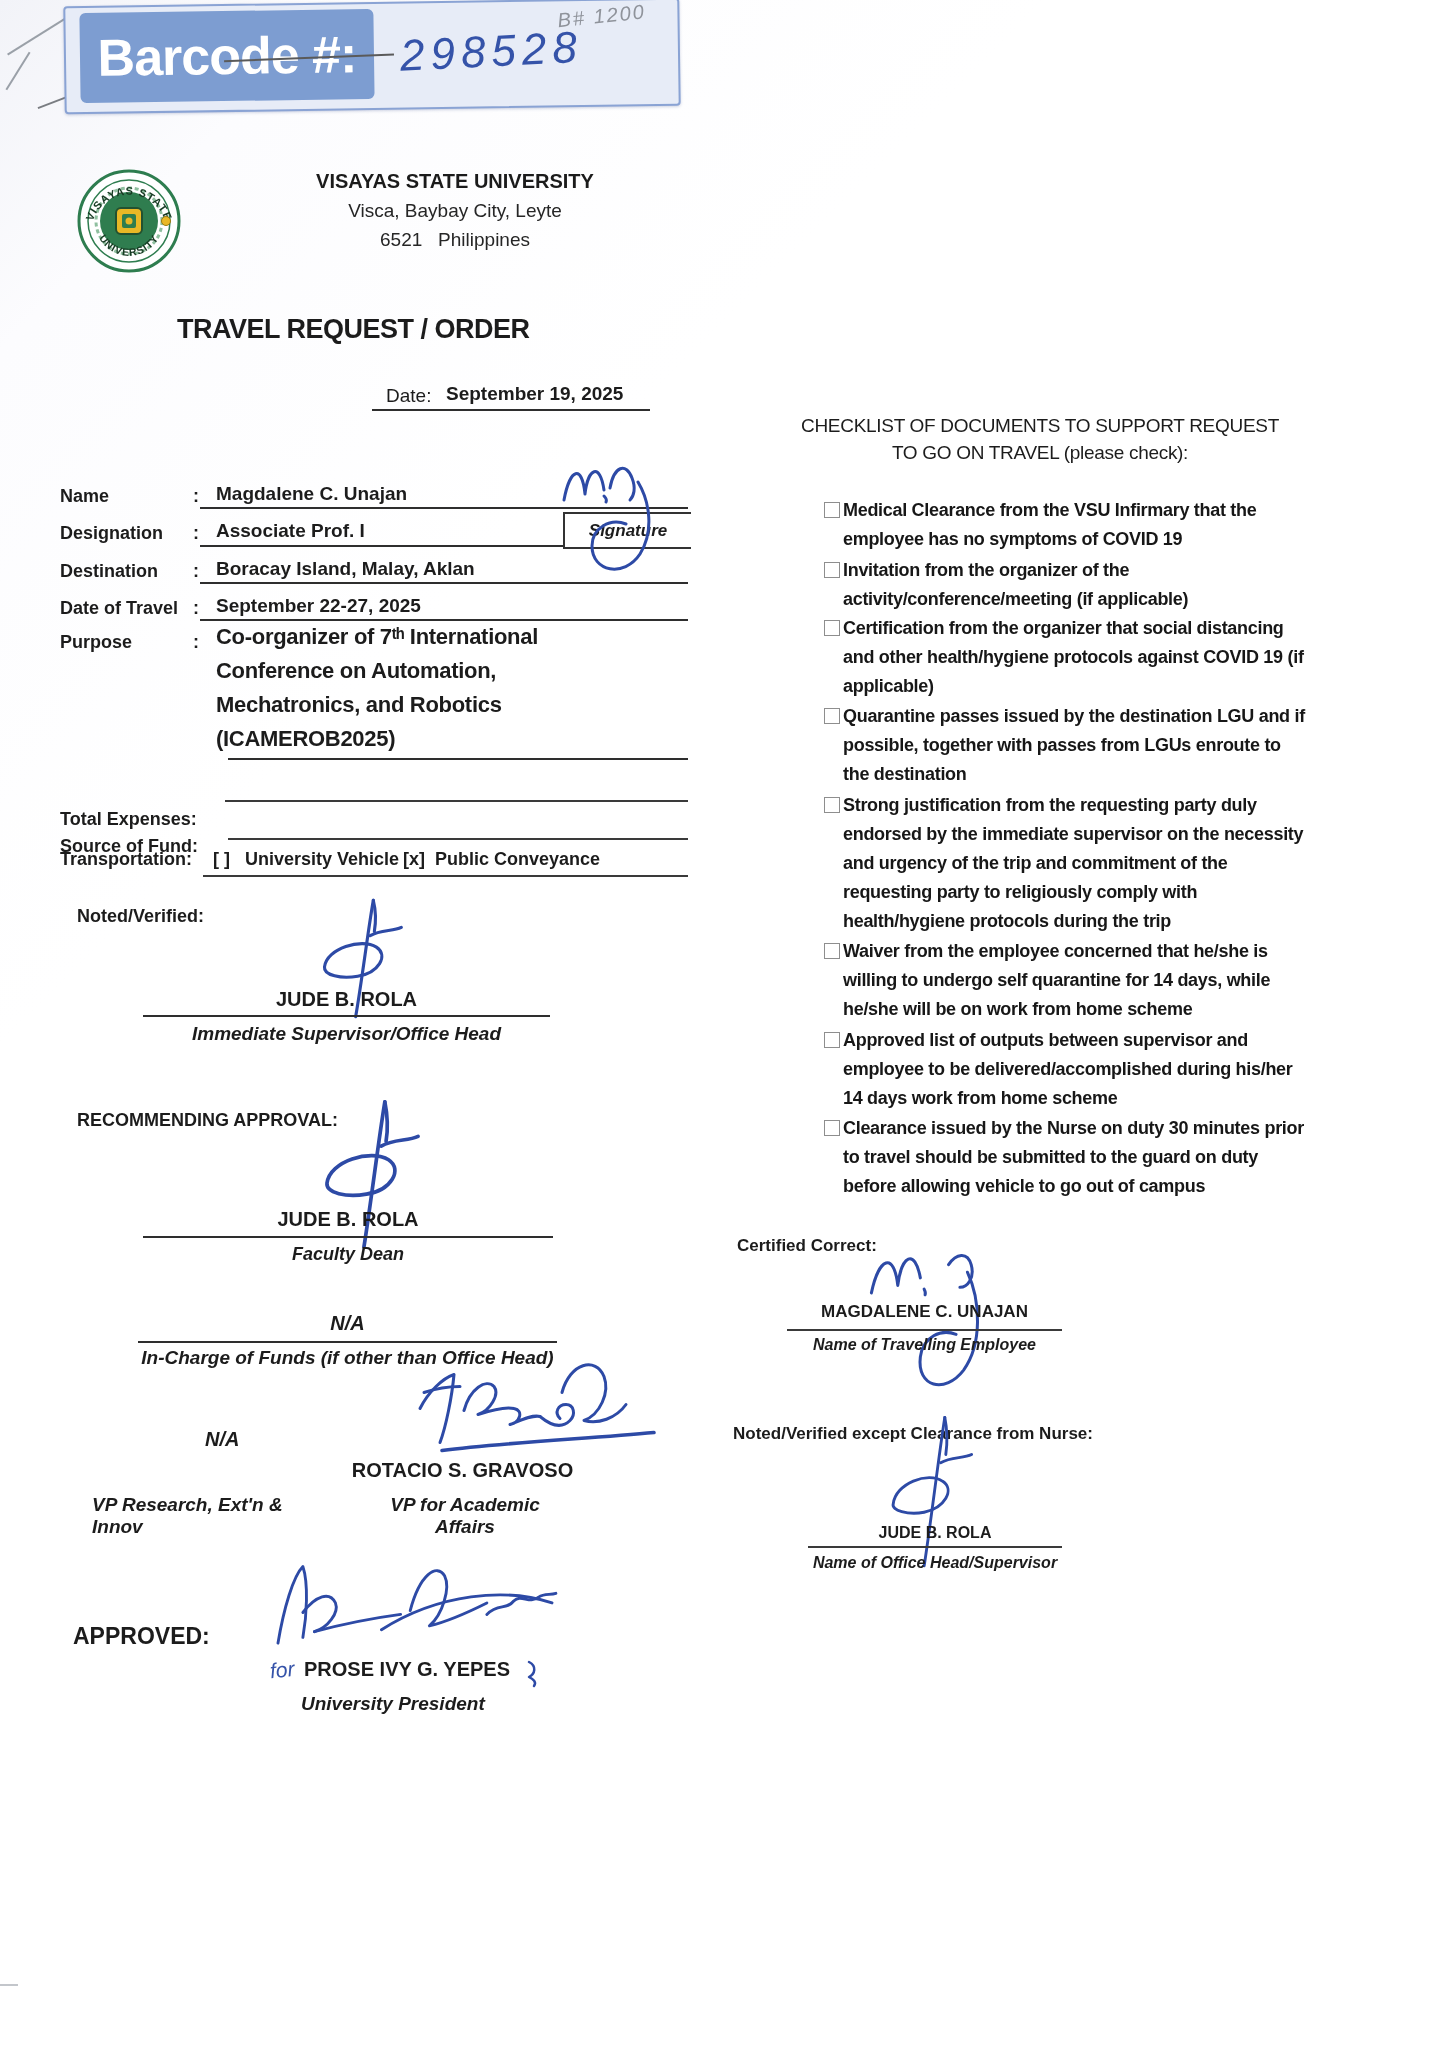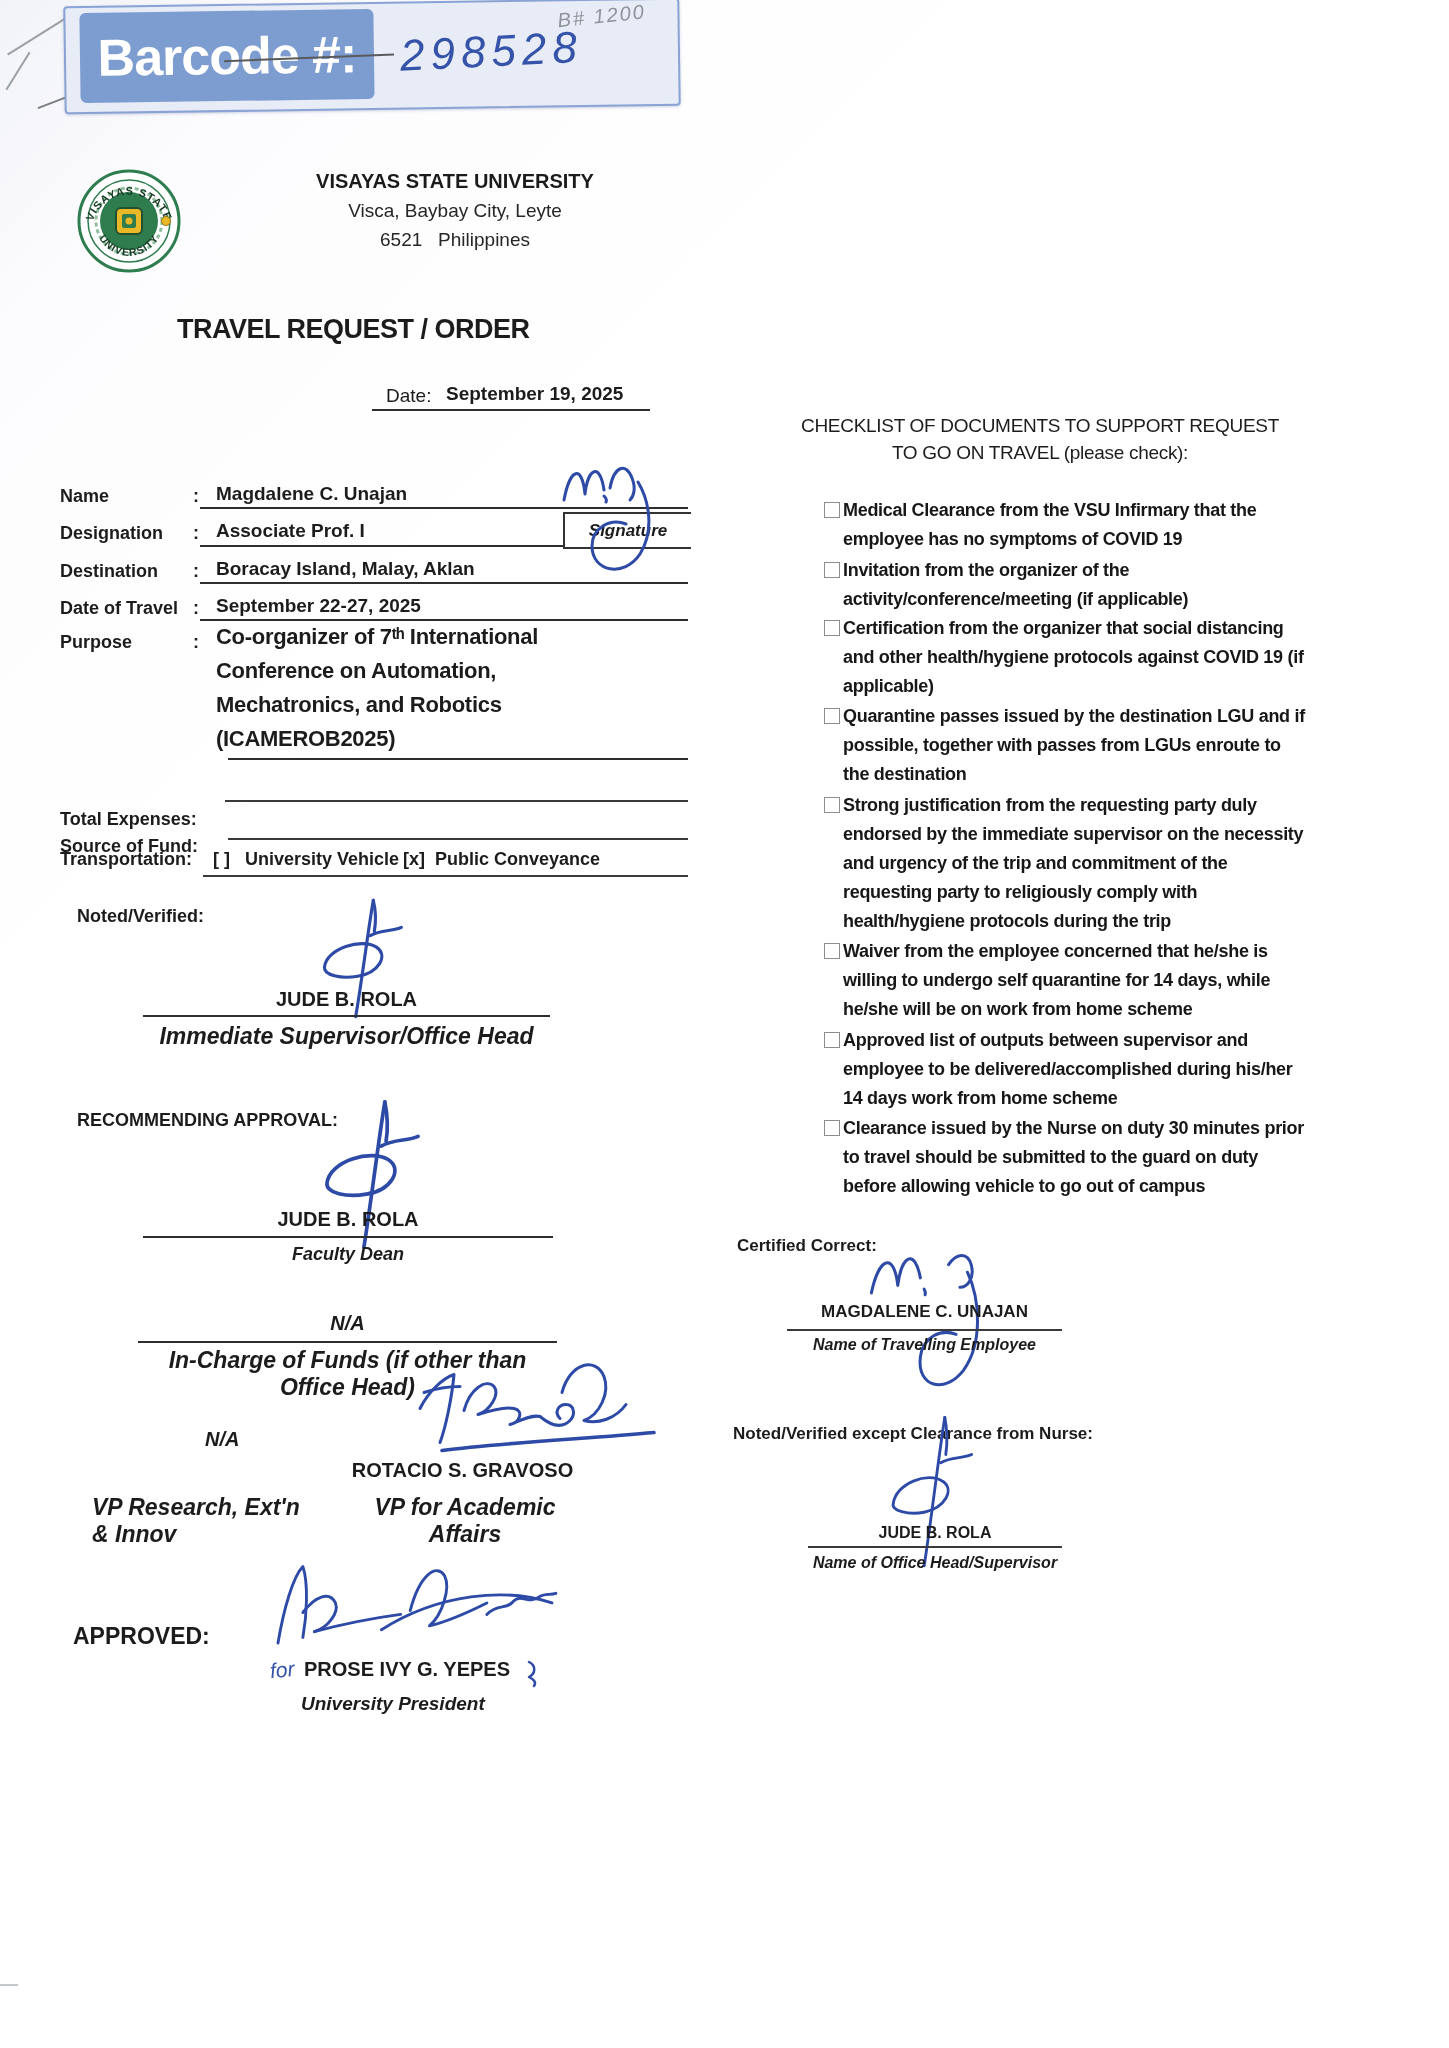--- a/index.html
+++ b/index.html
@@ -52,21 +52,21 @@
   .sig-box{
     position:absolute;left:563px;top:512px;width:126px;height:33px;
     border-top:2px solid #333;border-left:2px solid #333;border-bottom:2px solid #333;
     display:flex;align-items:center;justify-content:center;
     font-size:17px;font-weight:bold;font-style:italic;background:transparent;
   }
   .opt{position:absolute;font-size:18px;font-weight:bold;}
   
   .sec-head{position:absolute;font-size:18px;font-weight:bold;}
   .sig-name{position:absolute;text-align:center;font-size:20px;font-weight:bold;}
-  .sig-cap{position:absolute;text-align:center;font-size:23px;font-weight:bold;font-style:italic;}
+  .sig-cap{position:absolute;text-align:center;font-size:19px;font-weight:bold;font-style:italic;}
   .na{position:absolute;font-size:20px;font-weight:bold;font-style:italic;}
   .hand-for{position:absolute;left:270px;top:1658px;font-size:21px;font-style:italic;color:#3553a9;transform:rotate(-6deg);}
   
   .chk-head{position:absolute;left:800px;width:480px;text-align:center;font-size:19px;font-weight:normal;letter-spacing:-0.3px;line-height:27px;}
   .chk-item{position:absolute;left:824px;width:486px;display:flex;gap:3px;}
   .chk-box{flex:0 0 auto;width:14px;height:14px;border:1.5px solid #8e8e8e;margin-top:6px;background:transparent;}
   .chk-text{font-size:18px;font-weight:bold;line-height:29px;letter-spacing:-0.3px;color:#171717;}
   
   .r-head{position:absolute;font-size:17px;font-weight:bold;}
   .r-name{position:absolute;text-align:center;font-size:17px;font-weight:bold;}

